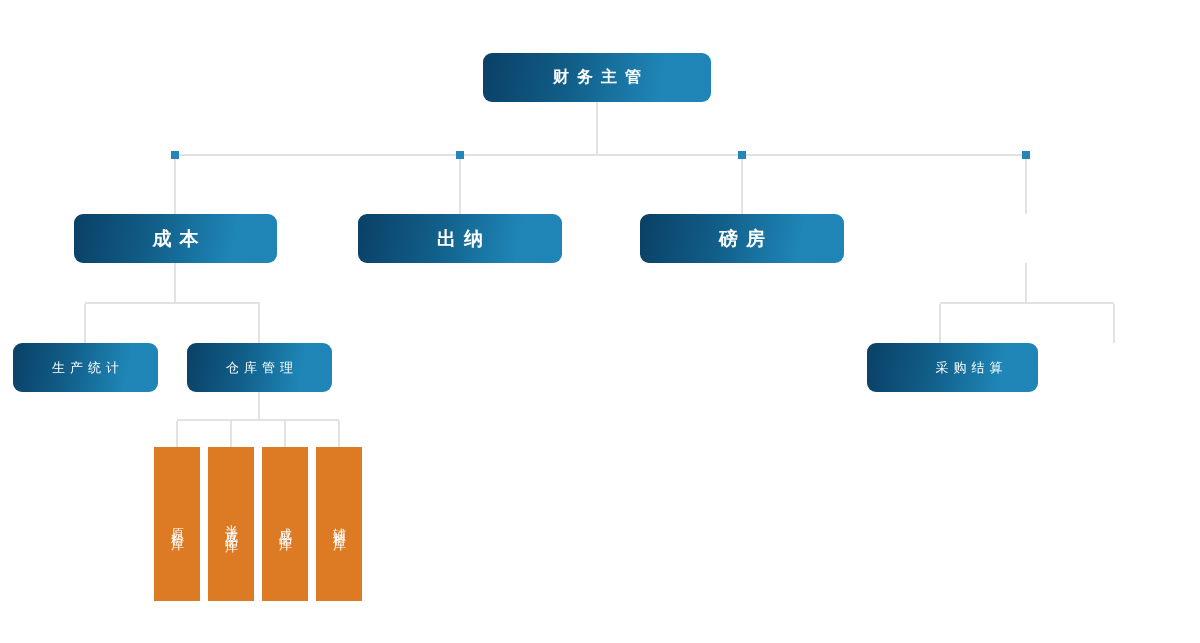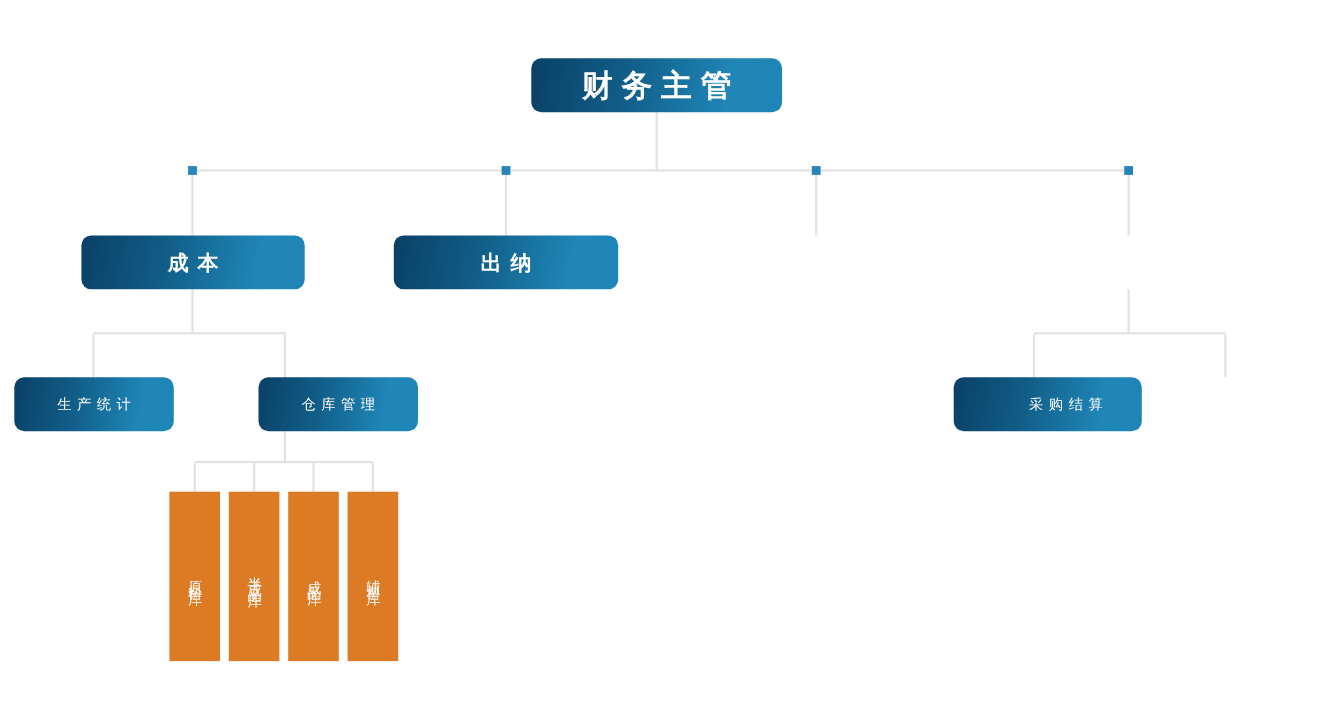--- a/index.html
+++ b/index.html
@@ -24,36 +24,36 @@
     justify-content: center;
     color: #ffffff;
     box-sizing: border-box;
   }
   .node.blue {
     background: linear-gradient(100deg, #0a4066 0%, #115e88 38%, #1f86b7 78%, #1e85b6 100%);
     border-radius: 9px;
   }
   .node.lvl1 {
     left: 483px; top: 53px; width: 228px; height: 49px;
-    font-size: 28px; font-weight: bold; letter-spacing: 8px; padding-left: 8px;
+    font-size: 16px; font-weight: bold; letter-spacing: 8px; padding-left: 8px;
   }
   .node.lvl2 {
     top: 214px; width: 204px; height: 49px;
     font-size: 19px; font-weight: bold; letter-spacing: 8px; padding-left: 8px;
   }
   .node.lvl2.pos-cost        { left: 74px;  width: 203px; }
   .node.lvl2.pos-cashier     { left: 358px; }
   .node.lvl2.pos-weighbridge { left: 640px; }
   .node.lvl2.pos-settlement  { left: 924px; }
   .node.lvl3 {
     top: 343px; width: 145px; height: 49px;
     font-size: 13px; font-weight: normal; letter-spacing: 5px; padding-left: 5px;
   }
   .node.lvl3.pos-prodstats { left: 13px; text-align: center; }
-  .node.lvl3.pos-warehouse { left: 187px; margin-left: 48px; }
+  .node.lvl3.pos-warehouse { left: 187px; }
   .node.lvl3.pos-purchase  { left: 867px; width: 171px; padding-left: 38px; }
   .node.lvl3.pos-sales     { left: 1041px; width: 146px; }
   .node.orange {
     top: 447px; width: 46px; height: 154px;
     background: #dd7b25;
     border-radius: 0;
     font-size: 13px; font-weight: normal;
     writing-mode: vertical-rl;
     text-orientation: upright;
     letter-spacing: 5px;
@@ -138,20 +138,21 @@
 
   <div class="junction j-cost"></div>
   <div class="junction j-cashier"></div>
   <div class="junction j-weighbridge"></div>
   <div class="junction j-settlement"></div>
 
   <div class="node blue lvl1">财务主管</div>
 
   <div class="node blue lvl2 pos-cashier">出纳</div>
   <div class="node blue lvl2 pos-cost">成本</div>
+  <div class="node blue lvl2 pos-weighbridge">磅房</div>
 
   <div class="node blue lvl3 pos-prodstats">生产统计</div>
   <div class="node blue lvl3 pos-warehouse">仓库管理</div>
   <div class="node blue lvl3 pos-purchase">采购结算</div>
 
   <div class="node orange pos-raw">原料库</div>
   <div class="node orange pos-semi">半成品库</div>
   <div class="node orange pos-fin">成品库</div>
   <div class="node orange pos-aux">辅料库</div>
 

